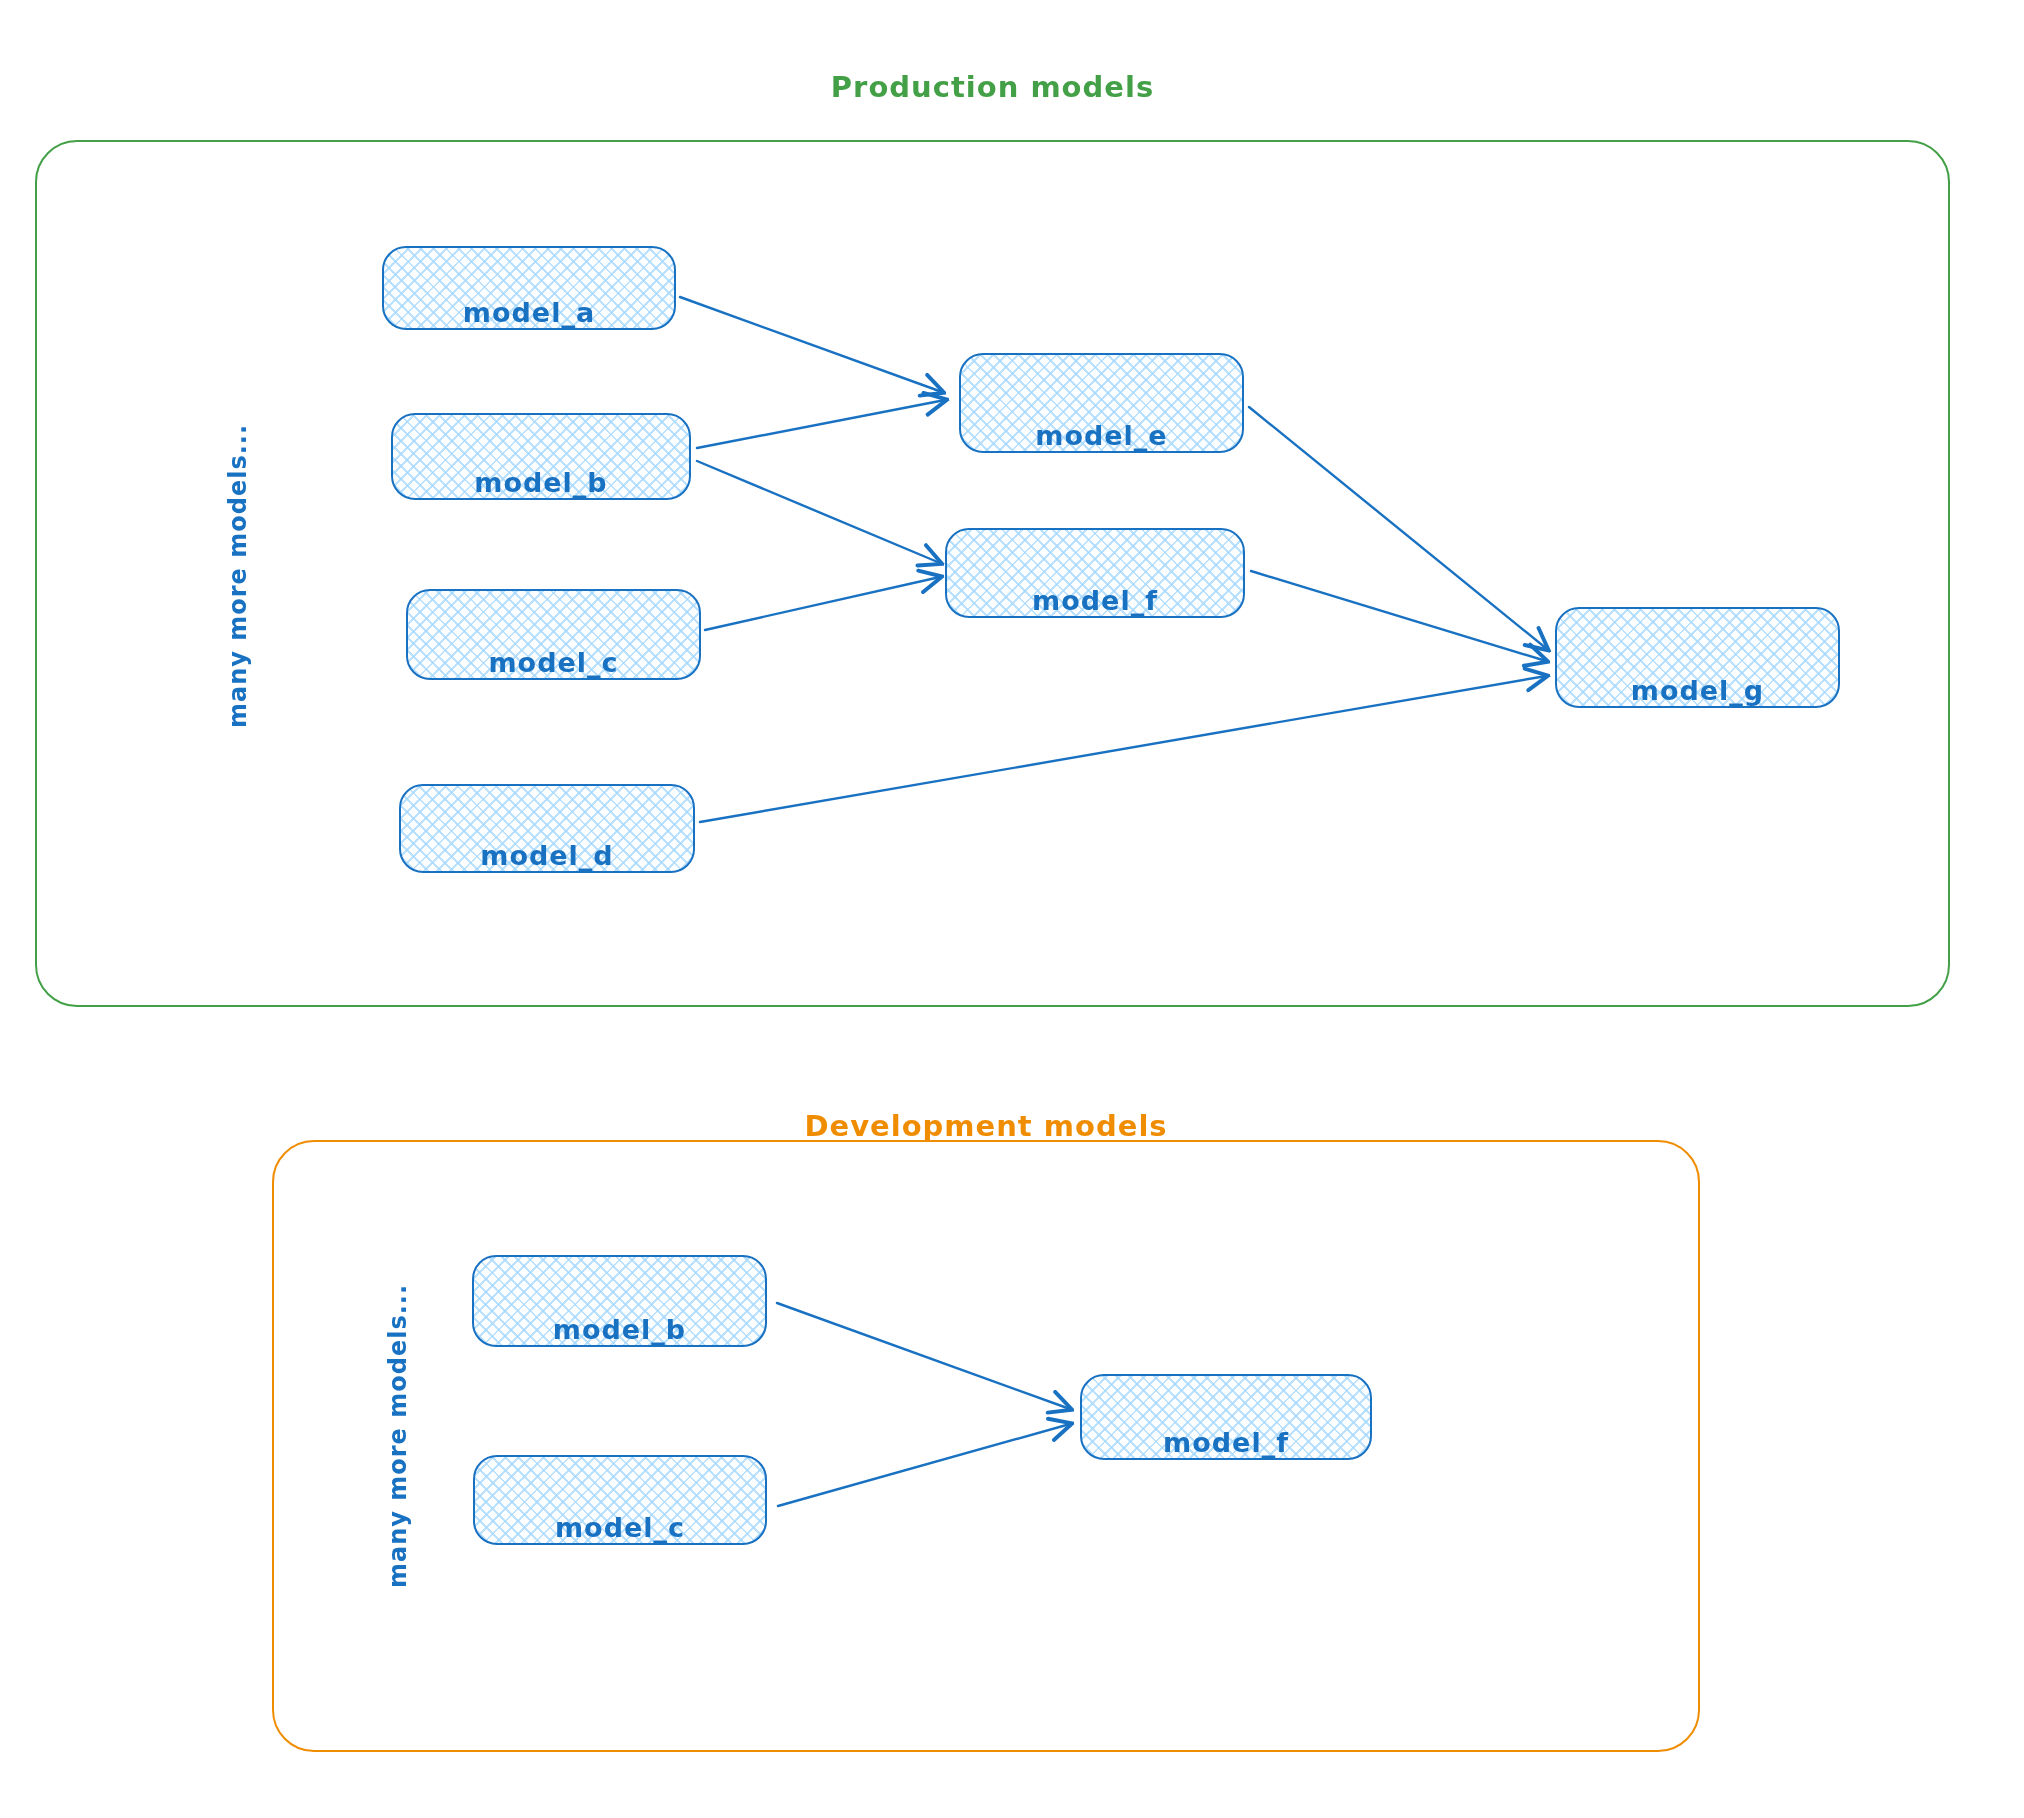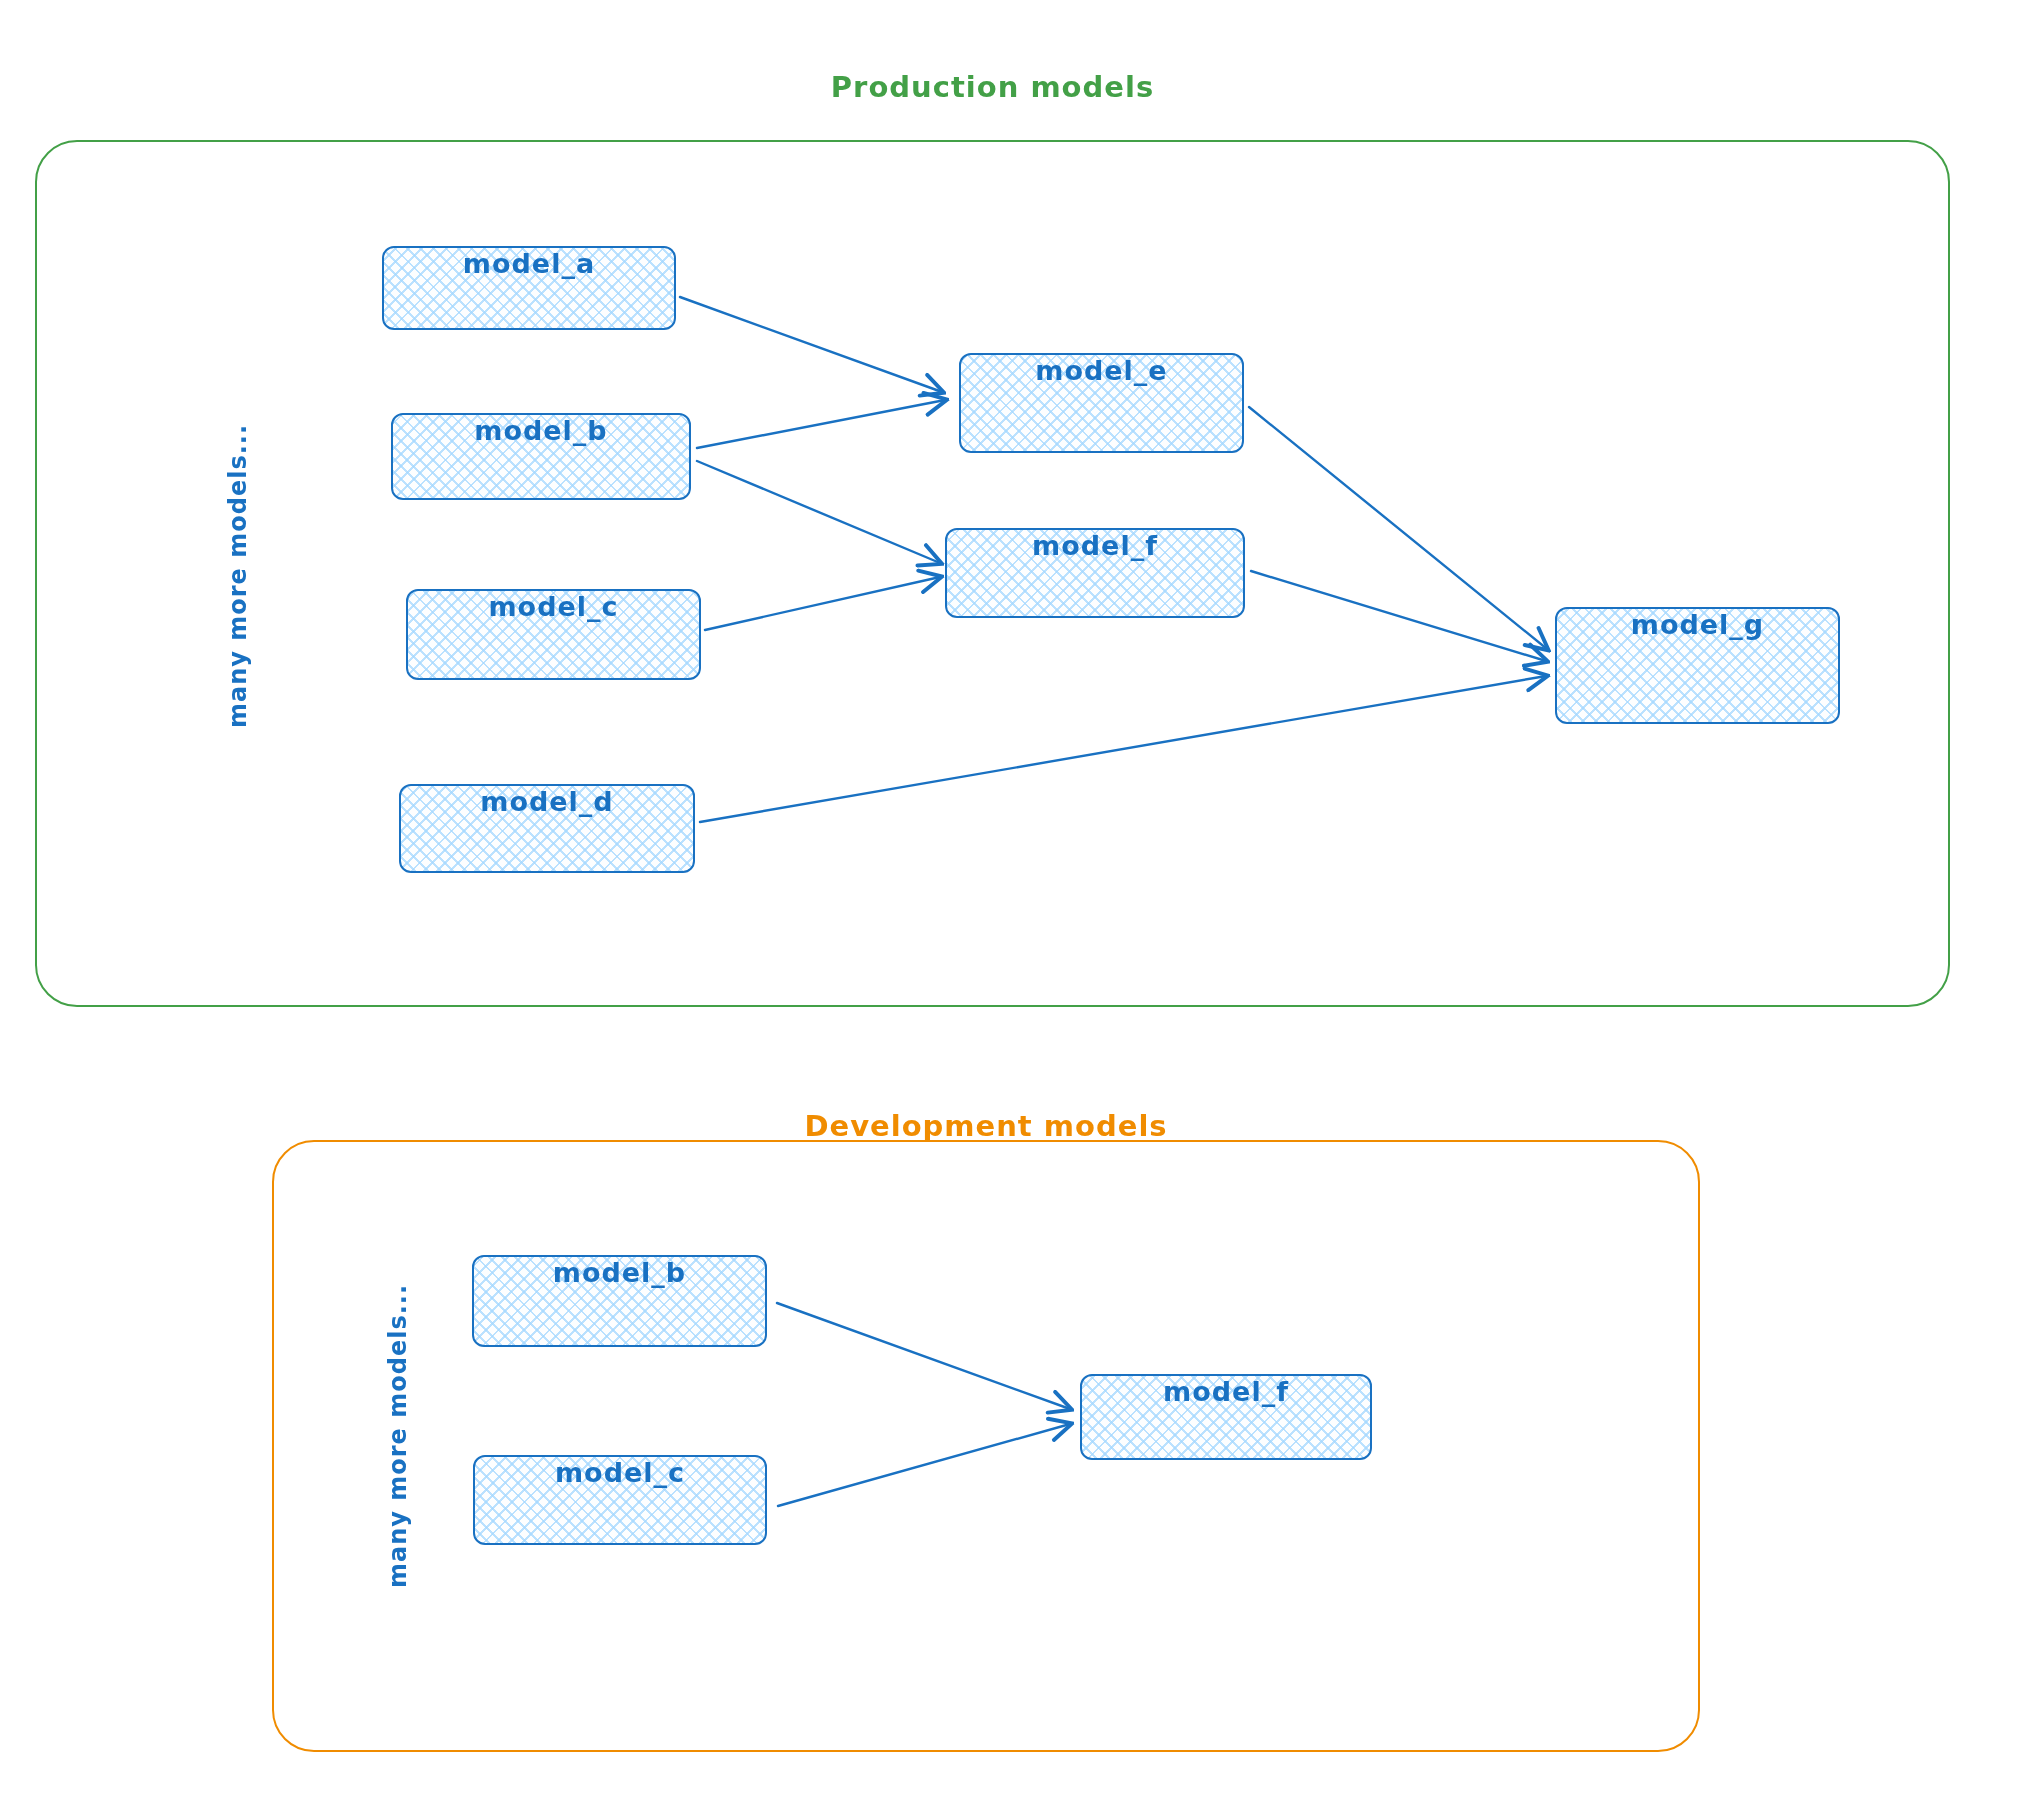--- a/index.html
+++ b/index.html
@@ -49,23 +49,23 @@
     transform: rotate(180deg);
     color: var(--node-text);
     font-size: 24px;
     letter-spacing: 1px;
     white-space: nowrap;
     font-weight: bold;
   }
   .node {
     position: absolute;
     border: 2.5px solid var(--node-stroke);
-    border-radius: 12px;
+    border-radius: 24px;
     display: flex;
-    align-items: flex-start;
+    align-items: flex-end;
     justify-content: center;
     background-color: #fdfeff;
     background-image:
       repeating-linear-gradient(45deg,  rgba(165,216,255,0.75) 0px, rgba(165,216,255,0.75) 2px, transparent 2px, transparent 9px),
       repeating-linear-gradient(-45deg, rgba(165,216,255,0.75) 0px, rgba(165,216,255,0.75) 2px, transparent 2px, transparent 9px);
   }
   .node-label {
     color: var(--node-text);
     font-size: 27px;
     letter-spacing: 1px;
@@ -111,21 +111,21 @@
   </div>
 
   <div class="node" style="left:959px; top:353px; width:285px; height:100px;">
     <span class="node-label">model_e</span>
   </div>
 
   <div class="node" style="left:945px; top:528px; width:300px; height:90px;">
     <span class="node-label">model_f</span>
   </div>
 
-  <div class="node" style="left:1555px; top:607px; width:285px; height:117px;">
+  <div class="node" style="left:1555px; top:607px; width:285px; height:101px;">
     <span class="node-label">model_g</span>
   </div>
 
   <div class="section-title dev">Development models</div>
 
   <div class="container dev"></div>
 
   <div class="side-label" style="left:384px; top:1308px; height:280px;">many more models...</div>
 
   <div class="node" style="left:472px; top:1255px; width:295px; height:92px;">

